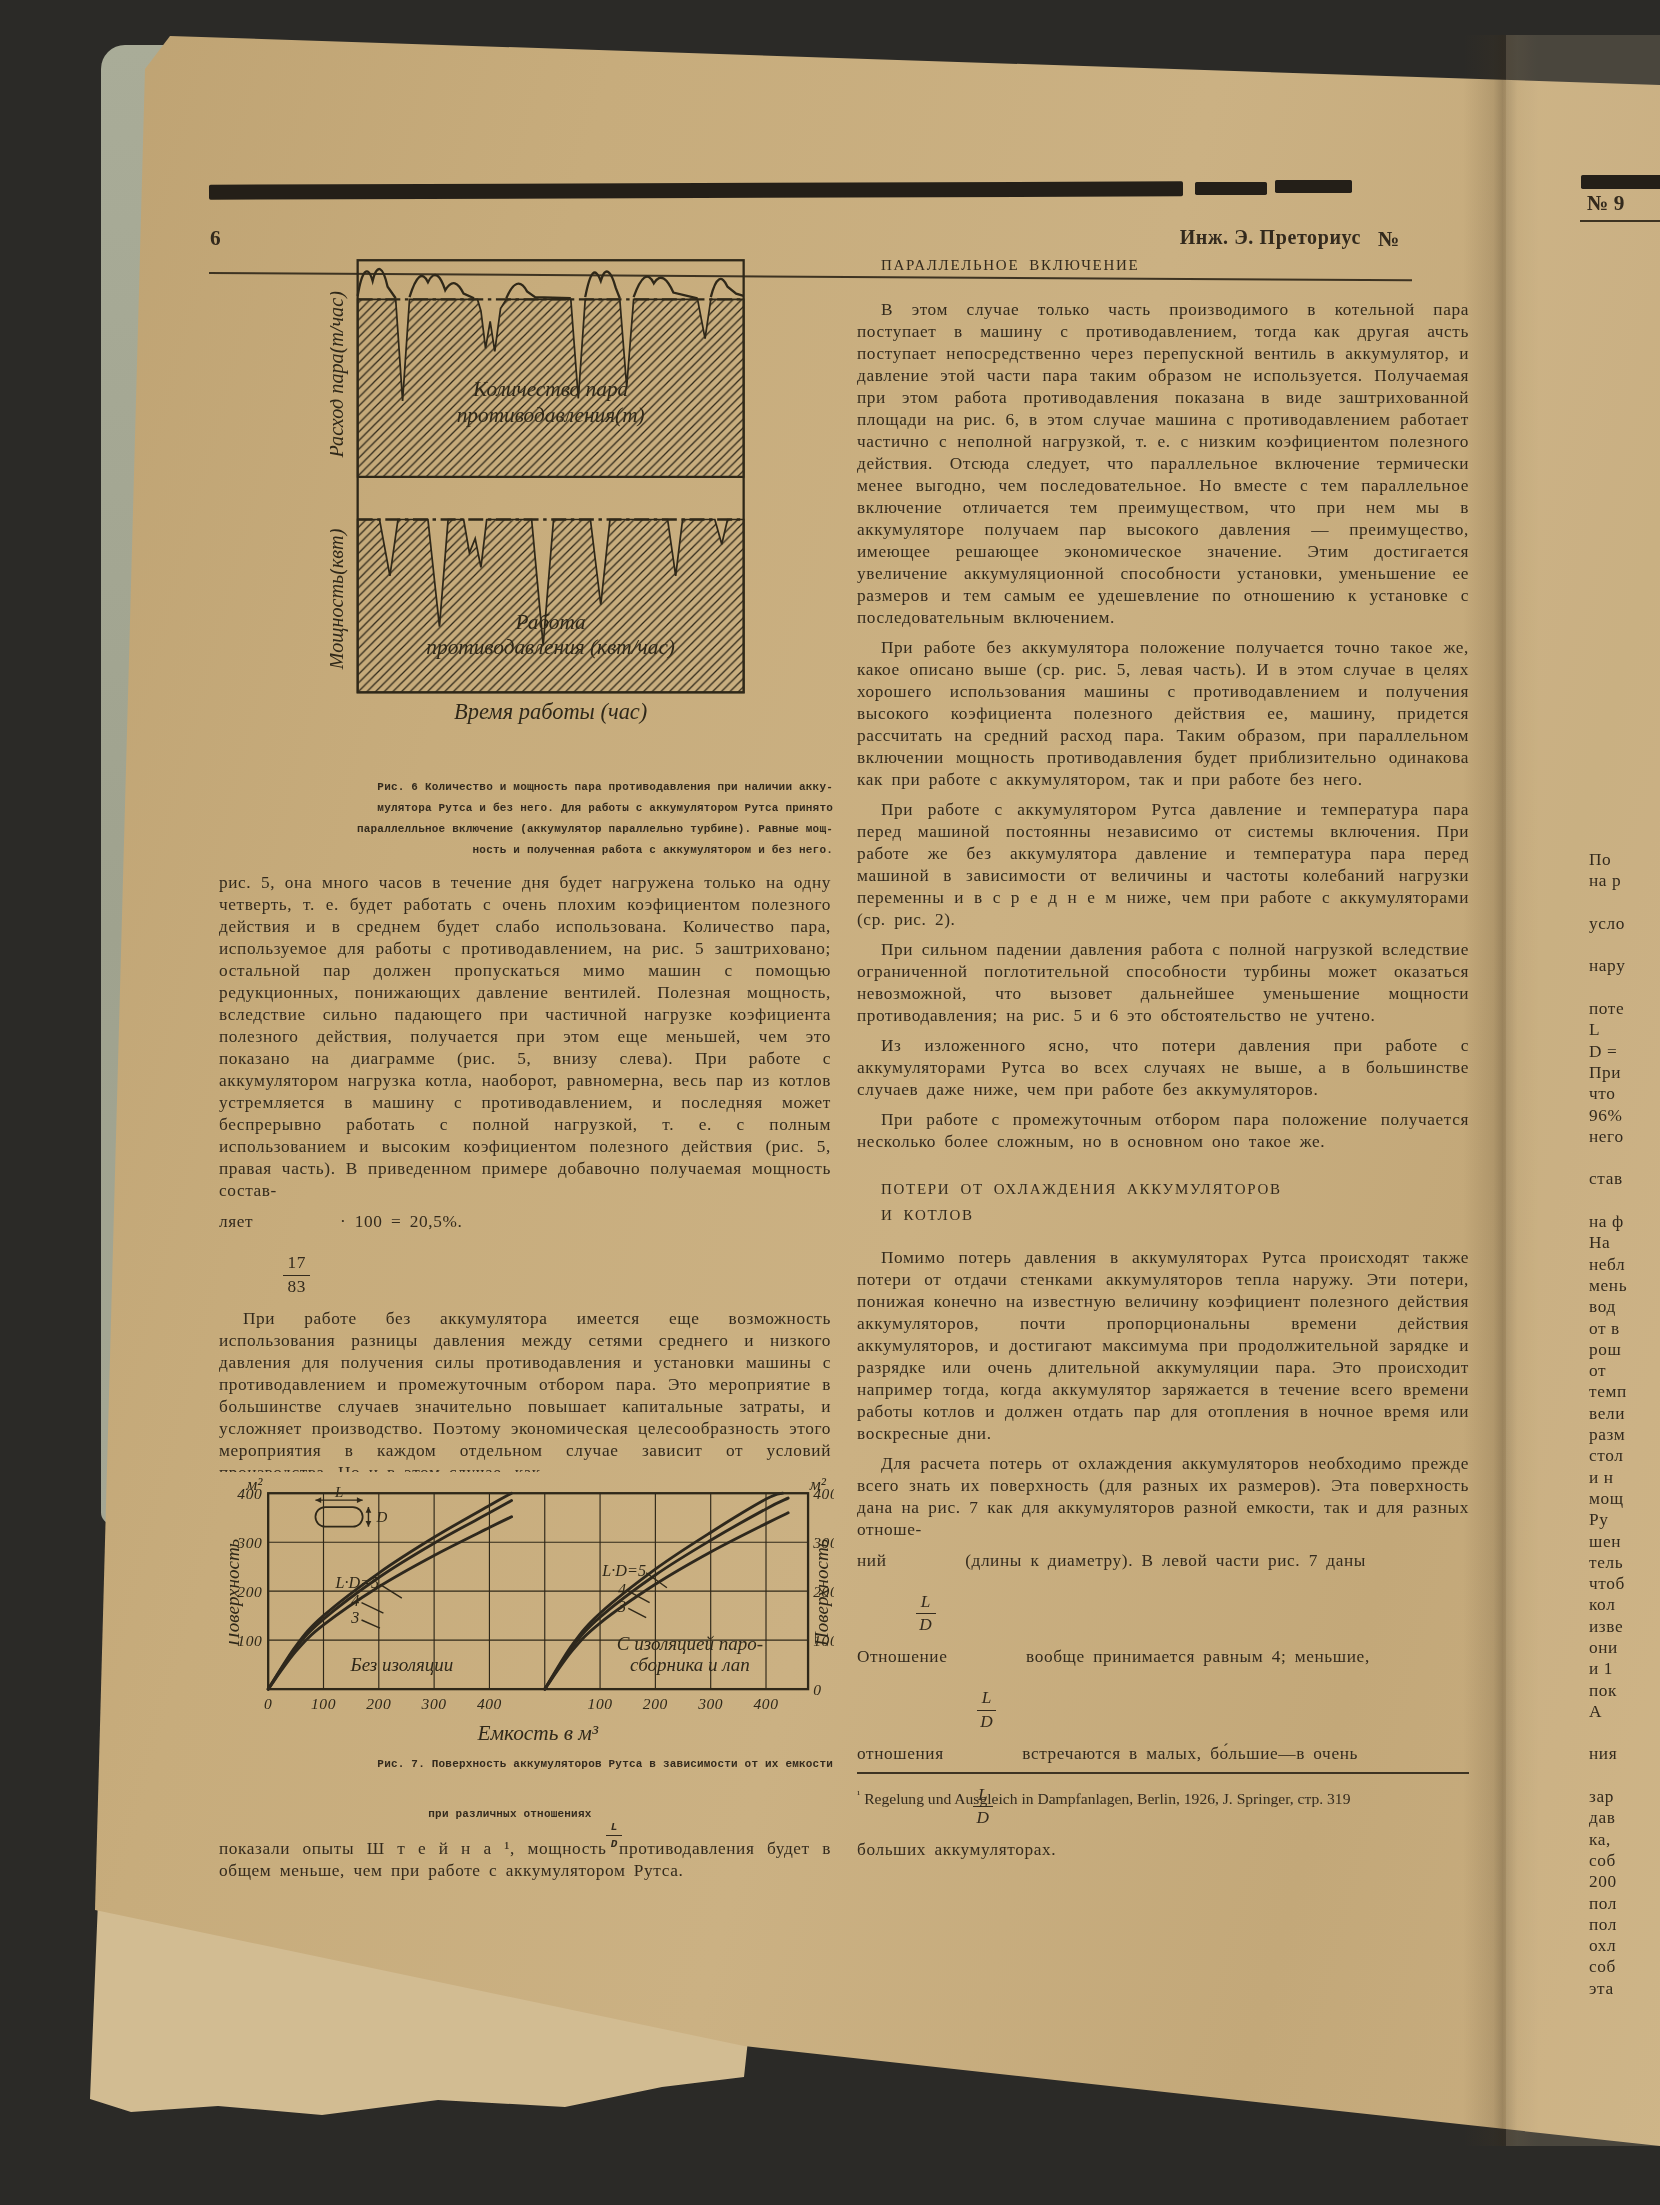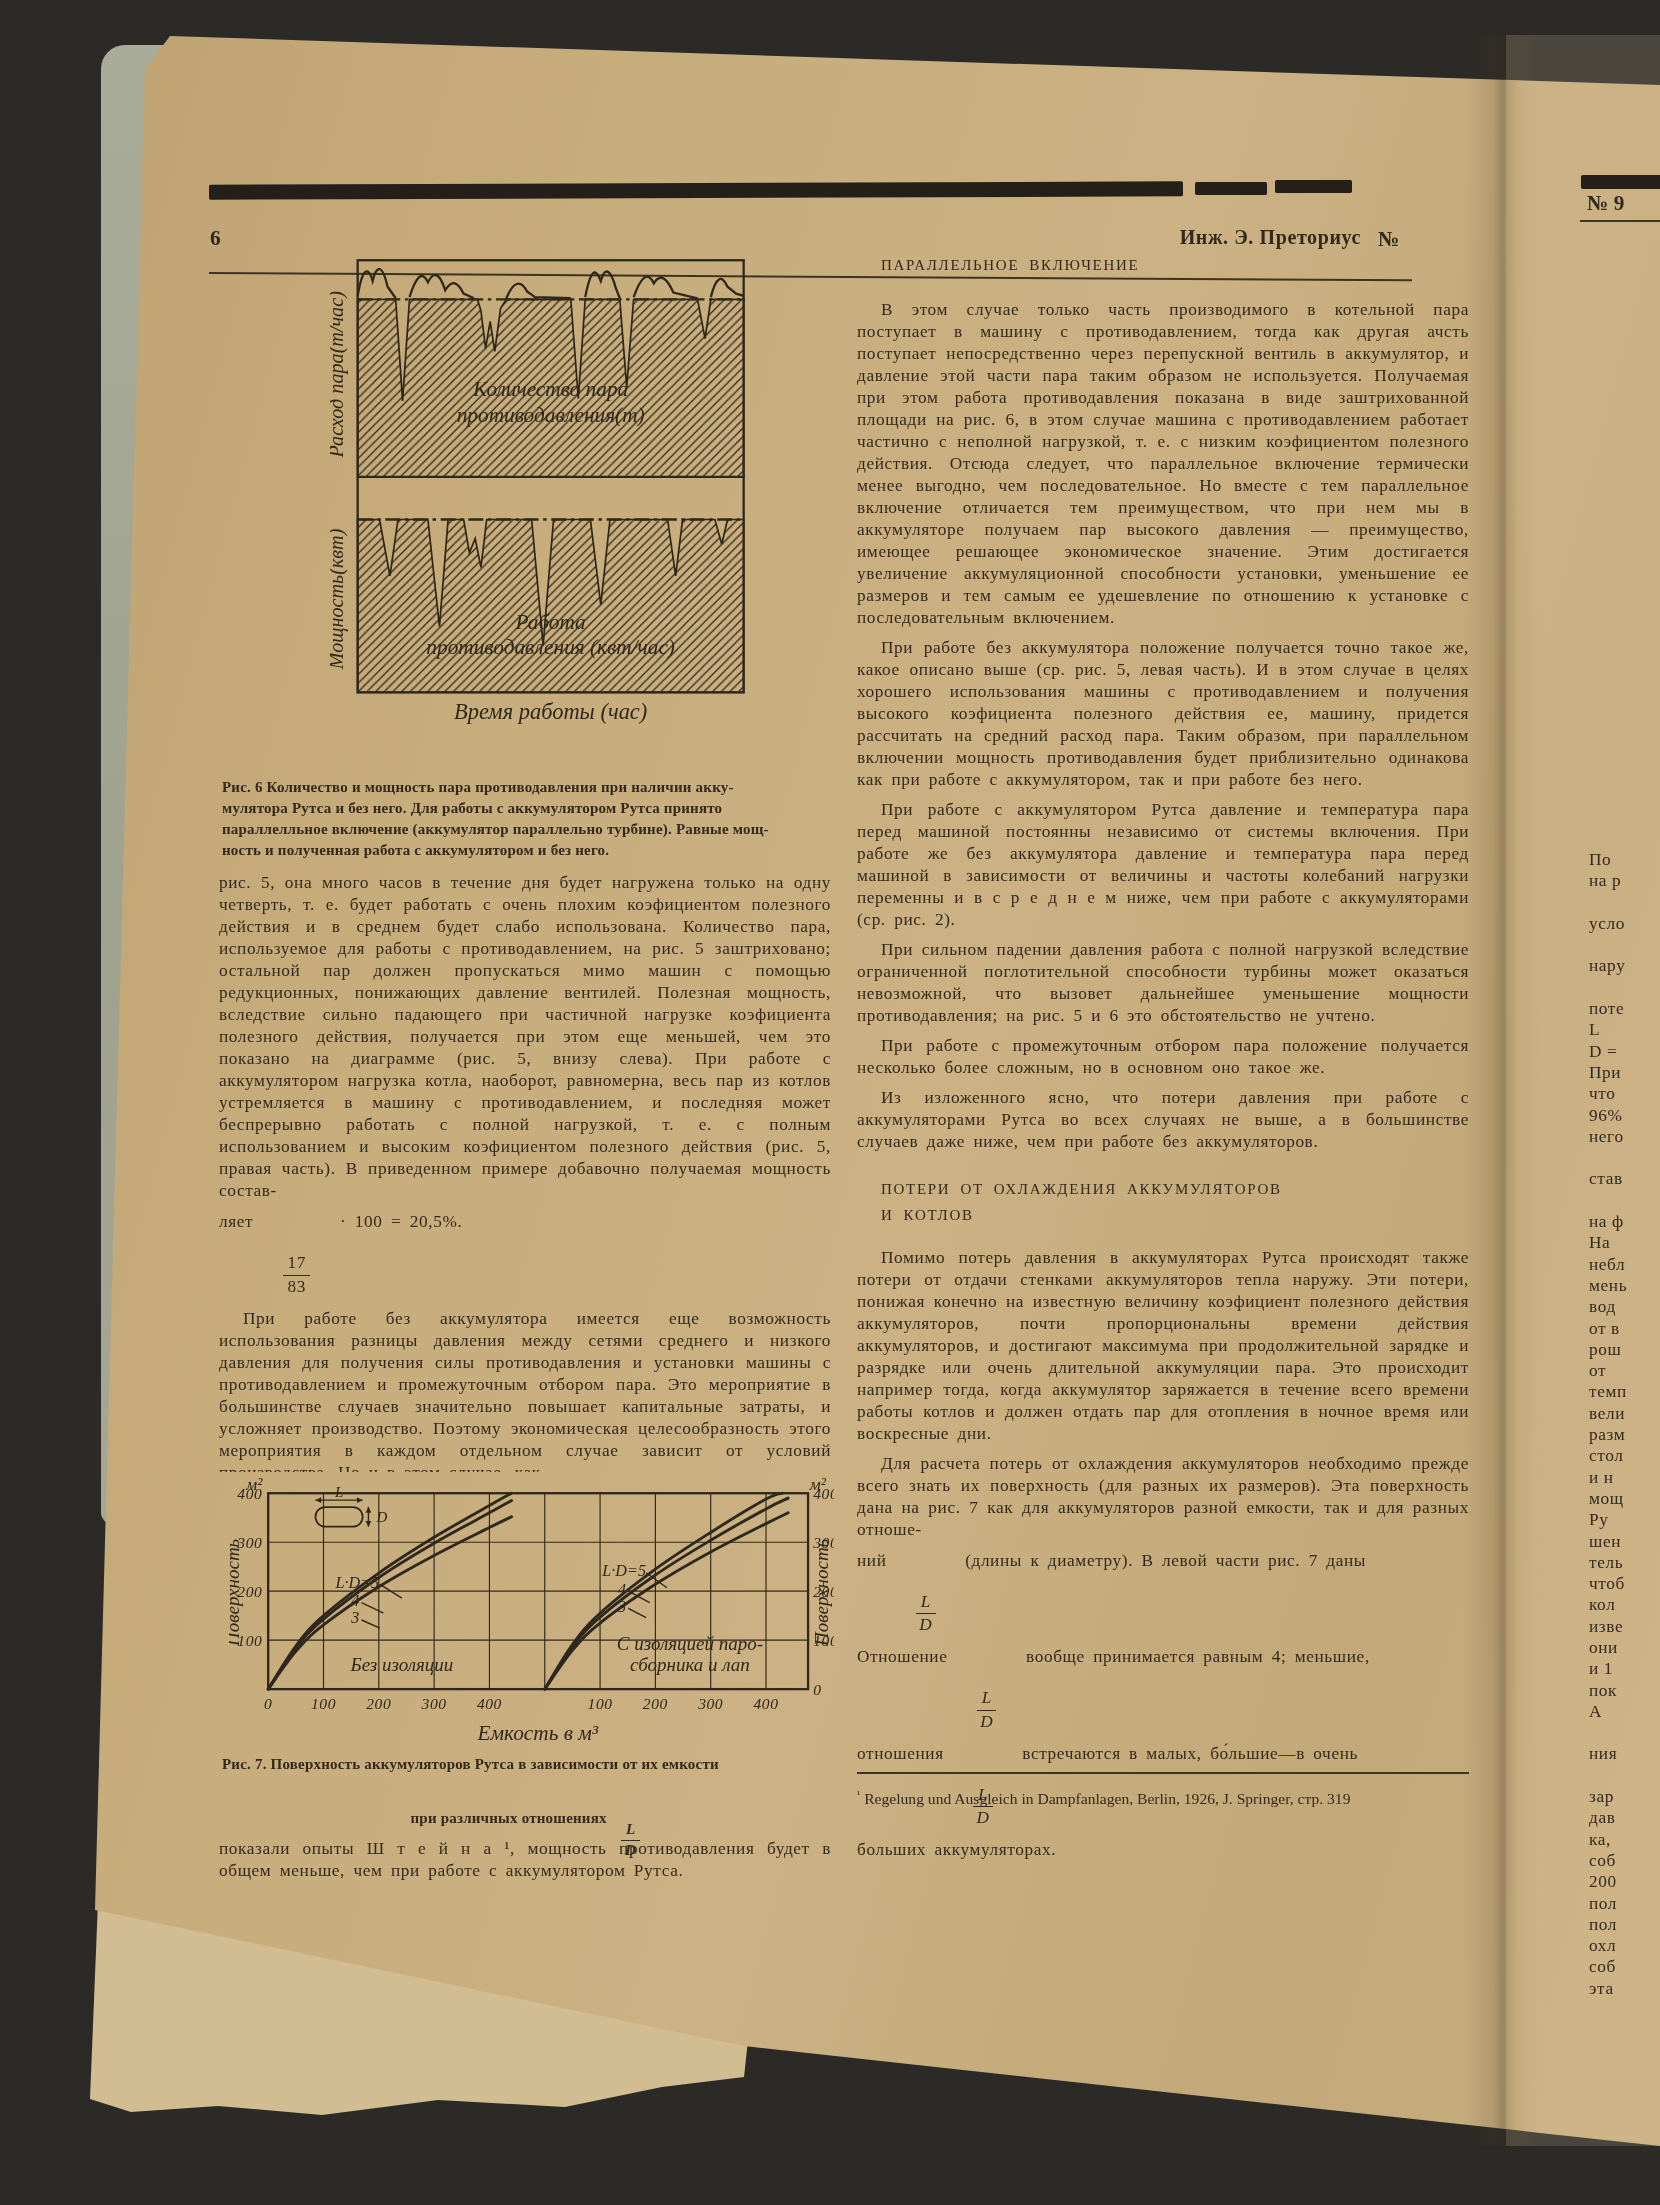--- a/index.html
+++ b/index.html
@@ -30,22 +30,22 @@
   .hdr-num{position:absolute;z-index:4;font-weight:bold;font-size:21.3px;}
   .hdr-title{position:absolute;z-index:4;font-weight:bold;font-size:20px;letter-spacing:0.6px;text-align:right;}
 
   
   .col{position:absolute;z-index:4;width:612px;font-size:17.3px;line-height:22px;
        text-align:justify;letter-spacing:0.6px;word-spacing:3.5px;}
   .col p{margin:0 0 8px 0;text-indent:24px;}
   .col p.noindent{text-indent:0;}
   .sect-h{font-weight:normal;text-align:left;font-size:15px;letter-spacing:1.7px;
           text-indent:0;word-spacing:4.6px;}
-  .caption{position:absolute;z-index:4;width:611px;font-weight:bold;font-size:15px;
-           line-height:21px;text-align:left;letter-spacing:0.2px;}
+  .caption{position:absolute;z-index:4;width:611px;font-weight:bold;font-size:11px;
+           line-height:21px;text-align:right;letter-spacing:0.2px;font-family:Liberation Mono, monospace;}
   .frac{display:inline-flex;flex-direction:column;align-items:center;vertical-align:middle;
         line-height:1.05;margin:0 4.6px;}
   .frac .fnum{border-bottom:1.7px solid currentColor;padding:0 4.6px 2.3px;margin-top:43px;}
   .frac .fden{padding-top:2.3px;}
   .frac.ital{font-style:italic;}
   .frow{display:flex;align-items:flex-start;gap:25px;margin:9.2px 0 11.5px;text-indent:0;}
   .frow .post{flex:1;}
   .footnote{position:absolute;z-index:4;width:612px;font-size:15.6px;line-height:21px;}
   .footnote .rule{height:1.7px;background:#3d3322;margin-bottom:10.4px;}
   .sup{font-size:.7em;vertical-align:super;}
@@ -237,22 +237,22 @@
   <div class="col" style="left:219px;top:1838px">
     <p class="noindent">показали опыты  Ш т е й н а ¹,  мощность противодавления будет в общем меньше, чем при работе с аккумулятором Рутса.</p>
   </div>
 
   <div class="col" style="left:857px;top:254px;height:1609px;overflow:hidden">
     <p class="sect-h" style="margin:0 0 23px">ПАРАЛЛЕЛЬНОЕ ВКЛЮЧЕНИЕ</p>
     <p>В этом случае только часть производимого в котельной пара поступает в машину с противодавлением, тогда как другая ачсть поступает непосредственно через перепускной вентиль в аккумулятор, и давление этой части пара таким образом не используется. Получаемая при этом работа противодавления показана в виде заштрихованной площади на рис. 6, в этом случае машина с противодавлением работает частично с неполной нагрузкой, т. е. с низким коэфициентом полезного действия. Отсюда следует, что параллельное включение термически менее выгодно, чем последовательное. Но вместе с тем параллельное включение отличается тем преимуществом, что при нем мы в аккумуляторе получаем пар высокого давления — преимущество, имеющее решающее экономическое значение. Этим достигается увеличение аккумуляционной способности установки, уменьшение ее размеров и тем самым ее удешевление по отношению к установке с последовательным включением.</p>
     <p>При работе без аккумулятора положение получается точно такое же, какое описано выше (ср. рис. 5, левая часть). И в этом случае в целях хорошего использования машины с противодавлением и получения высокого коэфициента полезного действия ее, машину, придется рассчитать на средний расход пара. Таким образом, при параллельном включении мощность противодавления будет приблизительно одинакова как при работе с аккумулятором, так и при работе без него.</p>
     <p>При работе с аккумулятором Рутса давление и температура пара перед машиной постоянны  независимо от системы включения. При работе же без аккумулятора давление и температура пара перед машиной в зависимости от величины и частоты колебаний нагрузки переменны и в с р е д н е м  ниже, чем при работе с аккумуляторами (ср. рис. 2).</p>
     <p>При сильном падении давления работа с полной нагрузкой вследствие ограниченной поглотительной способности турбины может оказаться невозможной, что вызовет дальнейшее уменьшение мощности противодавления; на рис. 5 и 6 это обстоятельство не учтено.</p>
+    <p>Из изложенного ясно, что потери давления при работе с аккумуляторами Рутса во всех случаях не выше, а в большинстве случаев даже ниже, чем при работе без аккумуляторов.</p>
     <p>При работе с промежуточным отбором пара положение получается несколько более сложным, но в основном оно такое же.</p>
-    <p>Из изложенного ясно, что потери давления при работе с аккумуляторами Рутса во всех случаях не выше, а в большинстве случаев даже ниже, чем при работе без аккумуляторов.</p>
 
     <p class="sect-h" style="margin:25px 0 3.5px">ПОТЕРИ ОТ ОХЛАЖДЕНИЯ АККУМУЛЯТОРОВ</p>
     <p class="sect-h" style="margin:0 0 21px">И КОТЛОВ</p>
 
     <p>Помимо потерь давления в аккумуляторах Рутса происходят также потери от отдачи стенками аккумуляторов тепла наружу. Эти потери, понижая конечно на известную величину коэфициент полезного действия аккумуляторов, почти пропорциональны времени действия аккумуляторов, и достигают максимума при продолжительной зарядке и разрядке или очень длительной аккумуляции пара. Это происходит например тогда, когда аккумулятор заряжается в течение всего времени работы котлов и должен отдать пар для отопления в ночное время или воскресные дни.</p>
     <p>Для расчета потерь от охлаждения аккумуляторов необходимо прежде всего знать их поверхность (для разных их размеров). Эта поверхность дана на рис. 7 как для аккумуляторов разной емкости, так и для разных отноше-</p>
     <div class="frow">
       <span>ний</span>
       <span class="frac ital">
         <span class="fnum">L</span>

